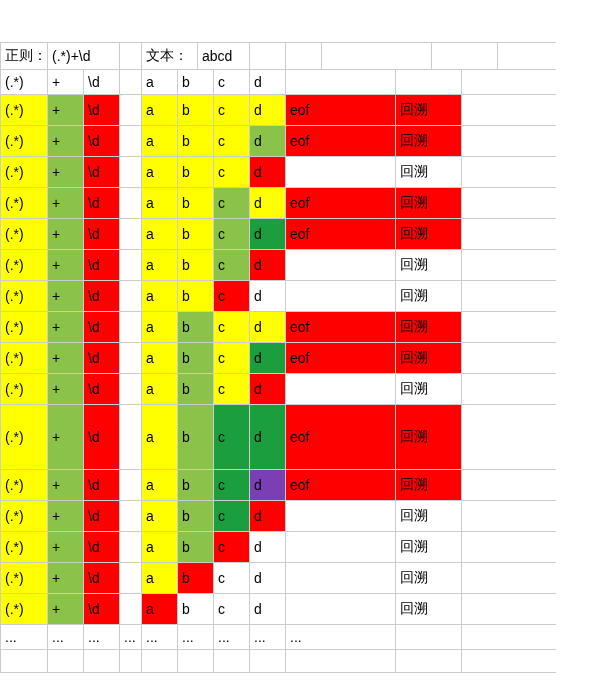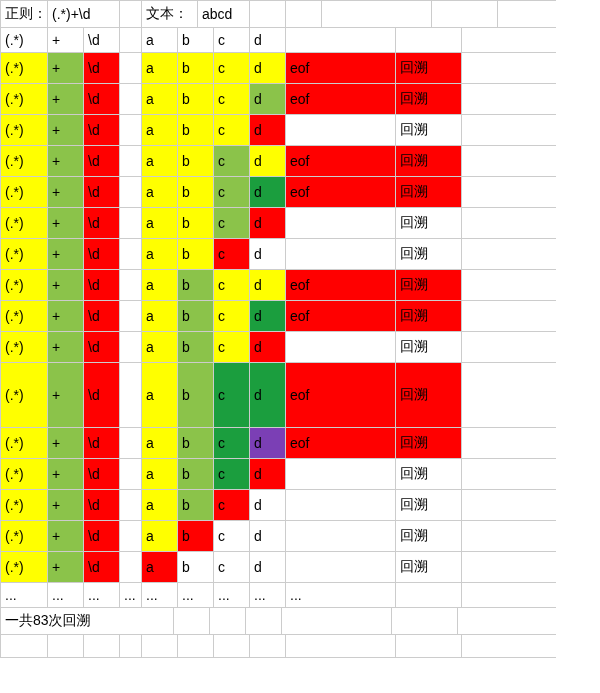--- a/index.html
+++ b/index.html
@@ -6,20 +6,21 @@
   body {
     margin: 0;
     padding: 0;
     font-family: Arial, "Microsoft YaHei", sans-serif;
     font-size: 14px;
     background: #fff;
   }
   .grid {
     display: block;
     width: 556px;
+    margin-top: 42px;
   }
   .row {
     display: flex;
     flex-direction: row;
     border-bottom: 1px solid #ccc;
   }
   .cell {
     border-right: 1px solid #ccc;
     padding: 4px 4px;
     display: flex;
@@ -278,28 +279,20 @@
     <div class="cell c-l2">...</div>
     <div class="cell c-gap">...</div>
     <div class="cell c-ch">...</div>
     <div class="cell c-ch">...</div>
     <div class="cell c-ch">...</div>
     <div class="cell c-ch">...</div>
     <div class="cell c-eof">...</div>
     <div class="cell c-bt"></div>
   </div>
 
-  <div class="row">
-    <div class="cell first-col c-footer">一共83次回溯</div>
-    <div class="cell c-ch"></div>
-    <div class="cell c-ch"></div>
-    <div class="cell c-ch"></div>
-    <div class="cell c-eof"></div>
-    <div class="cell c-bt"></div>
-  </div>
 
   <div class="row">
     <div class="cell first-col c-l0"></div>
     <div class="cell c-l1"></div>
     <div class="cell c-l2"></div>
     <div class="cell c-gap"></div>
     <div class="cell c-ch"></div>
     <div class="cell c-ch"></div>
     <div class="cell c-ch"></div>
     <div class="cell c-ch"></div>

